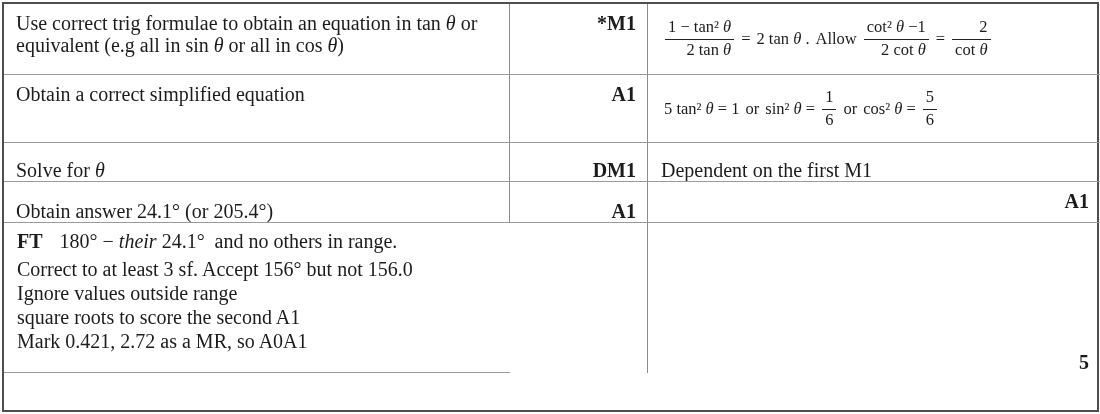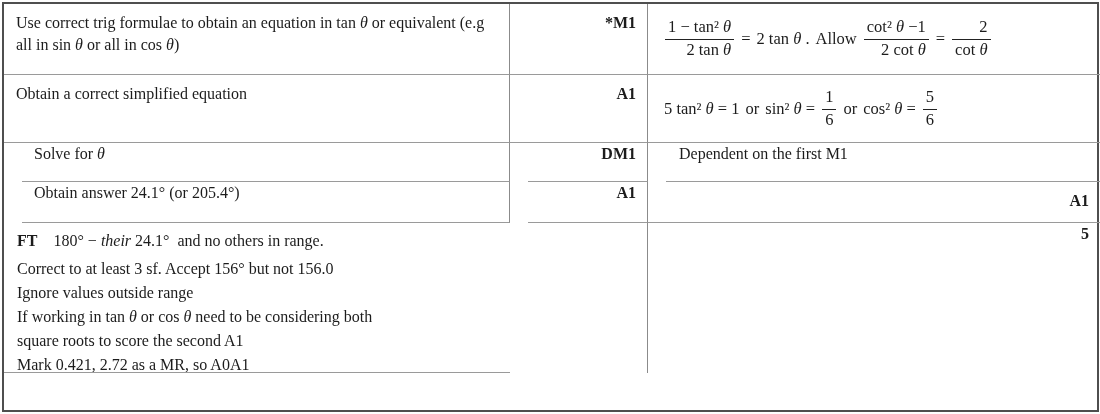--- a/index.html
+++ b/index.html
@@ -20,34 +20,34 @@
     height: 410px;
     display: grid;
     grid-template-columns: 506px 138px 453px;
     grid-template-rows: 71px 68px 39px 41px 150px 41px;
     border: 2px solid #4e4e4e;
     background: #fff;
   }
   .cell {
     border-right: 1px solid #8b8b8b;
     border-bottom: 1px solid #9a9a9a;
-    font-size: 16px;
+    font-size: 20px;
     line-height: 22px;
     overflow: hidden;
   }
   .cell.last-col { border-right: none; }
   .cell.last-row { border-bottom: none; }
   .c-desc { padding: 8px 12px 0 12px; }
   .c-mark {
     padding: 8px 11px 0 4px;
     text-align: right;
     font-weight: bold;
   }
   .c-note { padding: 0 10px 0 13px; }
-  .v-center { display: flex; align-items: flex-start; padding-top: 0; margin-left: 18px; }
+  .v-center { display: flex; align-items: flex-end; padding-top: 0; }
   .v-center.c-mark { justify-content: flex-end; }
   .formula-cell {
     display: flex;
     align-items: center;
     flex-wrap: nowrap;
     font-size: 16.5px;
   }
   .frac {
     display: inline-block;
     text-align: right;
@@ -135,21 +135,20 @@
     </div>
 
     <div class="cell c-mark">
       <span>A1</span>
     </div>
     <div class="cell c-note last-col">
       <div class="notes-block">
         <span class="note-line first"><span class="bold">FT</span><span style="white-space:pre;margin-left:12px;"> 180° − </span><span class="it">their</span><span style="white-space:pre;"> 24.1°  and no others in range.</span></span>
         <span class="note-line">Correct to at least 3 sf. Accept 156° but not 156.0</span>
         <span class="note-line">Ignore values outside range</span>
-        <span class="note-line">If working in tan <span class="it">θ</span> or cos <span class="it">θ</span> need to be considering both</span>
         <span class="note-line">square roots to score the second A1</span>
         <span class="note-line">Mark 0.421, 2.72 as a MR, so A0A1</span>
       </div>
     </div>
 
     <div class="cell c-desc last-row">
       <span></span>
     </div>
     <div class="cell c-mark v-center last-row" style="padding-right:11px;">
       <span>5</span>

